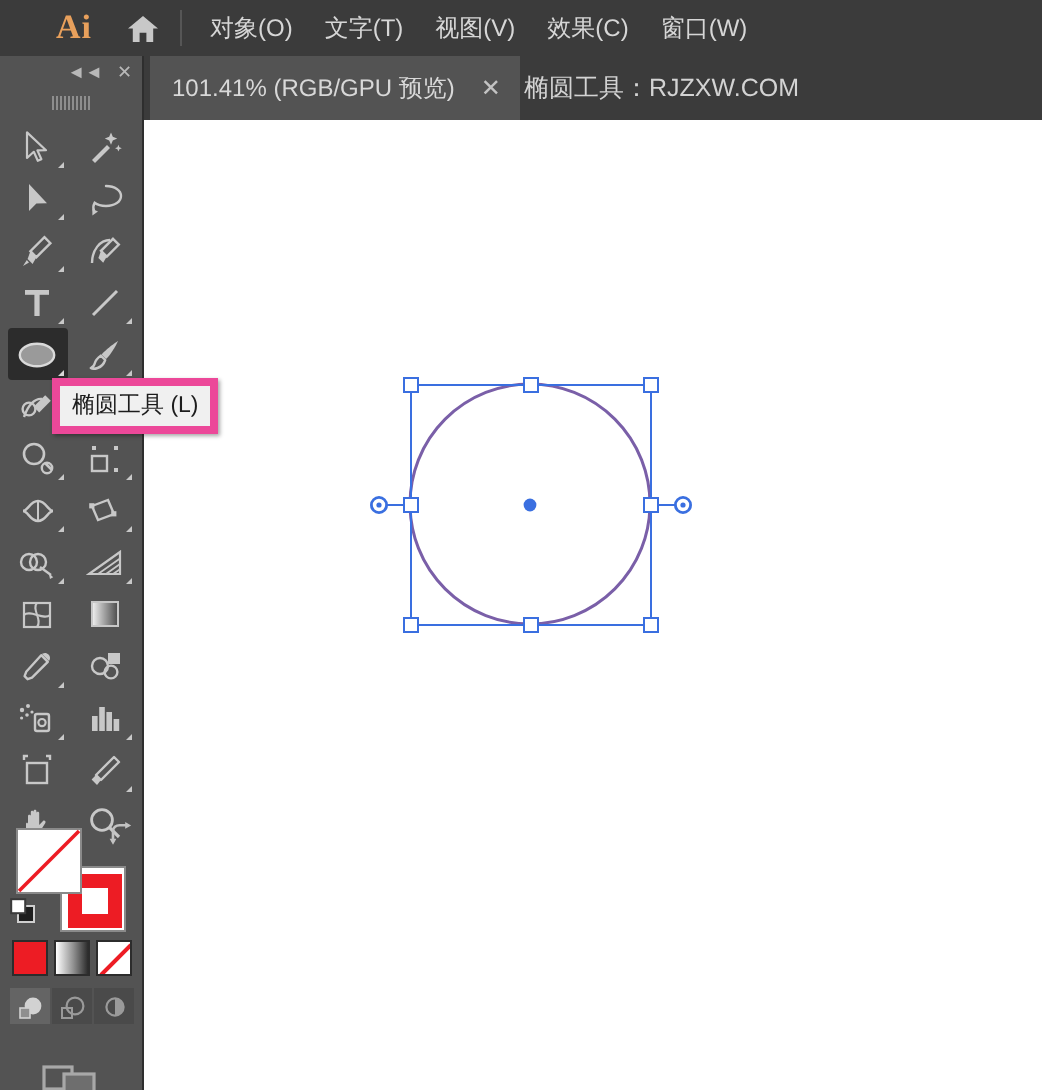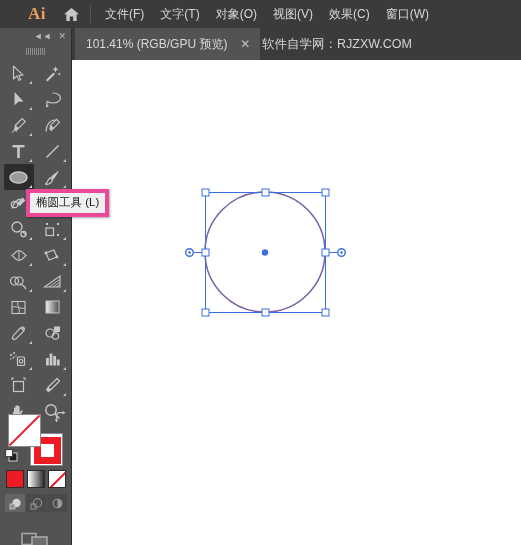--- a/index.html
+++ b/index.html
@@ -194,34 +194,33 @@
 <body>
 
 <div id="menubar">
   <div id="ai-logo">Ai</div>
   <div id="home-btn">
     <svg width="17" height="15" viewBox="0 0 17 15">
       <path d="M8.5 1 L16 7.3 L13.6 7.3 L13.6 14 L10.2 14 L10.2 9.4 L6.8 9.4 L6.8 14 L3.4 14 L3.4 7.3 L1 7.3 Z" fill="#c8c8c8"></path>
     </svg>
   </div>
   <div id="menu-sep"></div>
-  <div class="menu-item">文件(F)</div>
+  <div class="menu-item">对象(O)</div>
   <div class="menu-item">文字(T)</div>
-  <div class="menu-item">对象(O)</div>
   <div class="menu-item">视图(V)</div>
   <div class="menu-item">效果(C)</div>
   <div class="menu-item">窗口(W)</div>
 </div>
 
 <div id="tabbar">
   <div id="doc-tab">
     <span id="doc-tab-title">101.41% (RGB/GPU 预览)</span>
     <span id="doc-tab-close">✕</span>
   </div>
-  <div id="watermark">软件自学网：RJZXW.COM</div>
+  <div id="watermark">椭圆工具：RJZXW.COM</div>
 </div>
 
 <div id="canvas">
   <svg id="selection" viewBox="0 0 449 485">
 
     <circle cx="193" cy="192" r="60" fill="none" stroke="#7a5fa8" stroke-width="1.5"></circle>
 
     <rect x="133.5" y="132.5" width="120" height="120" fill="none" stroke="#3a6fe0" stroke-width="1"></rect>
 
     <line x1="121" y1="192.5" x2="133" y2="192.5" stroke="#3a6fe0" stroke-width="1"></line>

